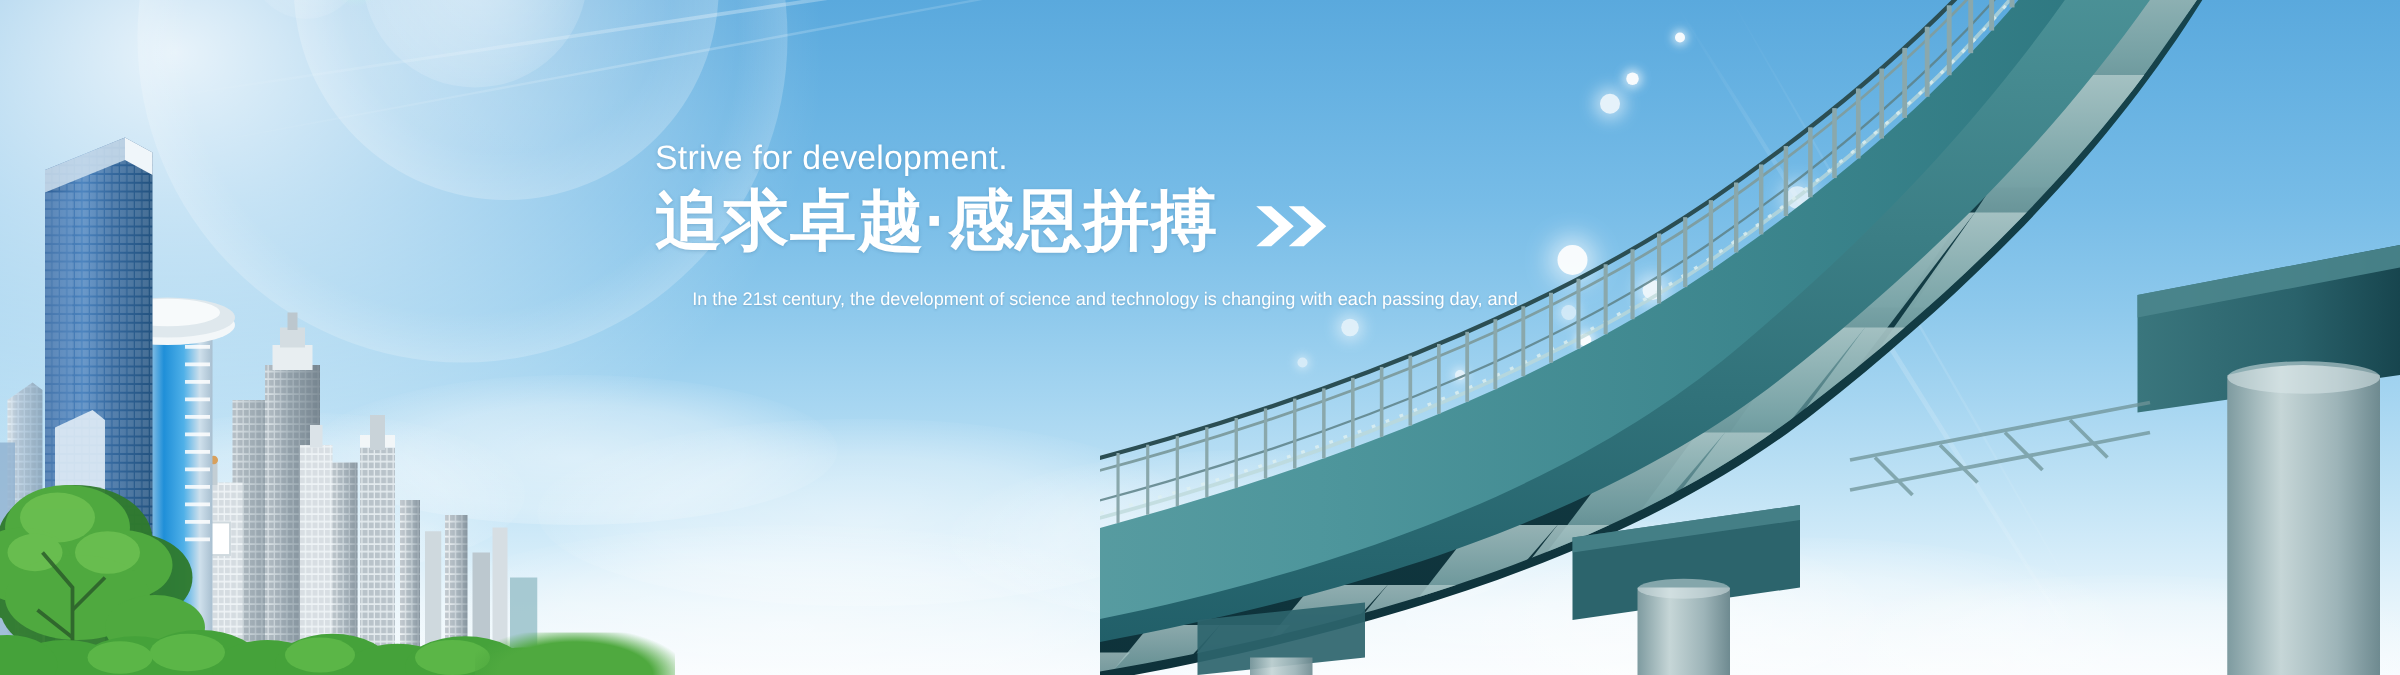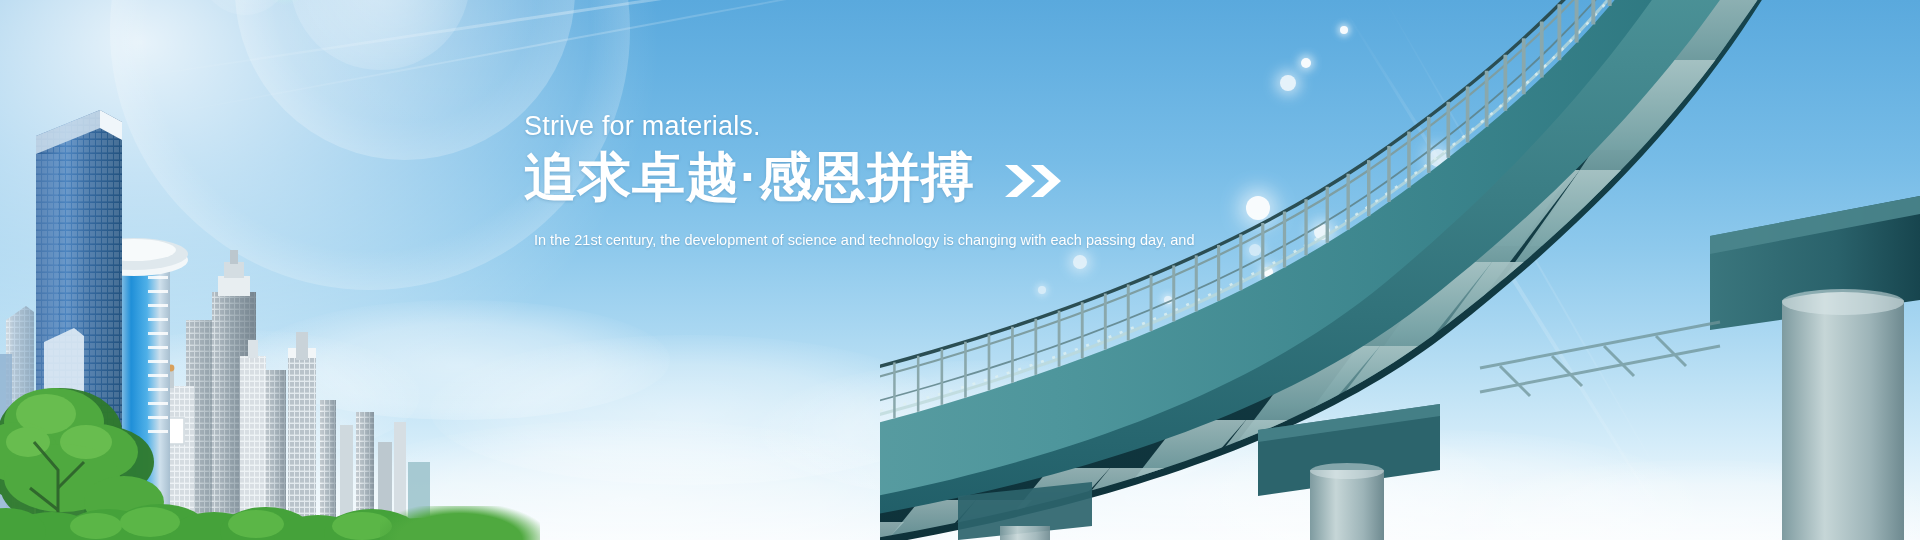--- a/index.html
+++ b/index.html
@@ -79,20 +79,21 @@
   #headline{
     font-size:53px;line-height:1.18;font-weight:700;letter-spacing:1px;
     margin:0;white-space:nowrap;
   }
   #chevrons{display:flex;align-items:center;gap:2px;margin-top:6px;}
   #chevrons svg{display:block;}
   #paragraph{
     margin:20px 0 0 10px;width:700px;
     font-size:14.5px;line-height:1.55;font-weight:400;color:#ffffff;
     text-shadow:0 1px 2px rgba(40,90,130,.30);
+    text-align:center;
   }
   #paragraph .line{display:block;white-space:nowrap;}
 </style>
 </head>
 <body>
 
 <div id="banner">
 
   <div class="sky-layer">
     <div class="glow-tl"></div>
@@ -496,21 +497,21 @@
         <ellipse cx="362" cy="456" rx="30" ry="14"></ellipse>
         <ellipse cx="96" cy="456" rx="26" ry="13"></ellipse>
       </g>
     </svg>
   </div>
 
   <div style="position:absolute;left:380px;bottom:0;width:160px;height:34px;
               background:radial-gradient(ellipse at 50% 100%, #4fa93f 0%, #4fa93f 55%, rgba(79,169,63,0) 80%);"></div>
 
   <div id="copy">
-    <p id="eyebrow">Strive for materials.</p>
+    <p id="eyebrow">Strive for development.</p>
 
     <div id="headline-row">
       <h1 id="headline">追求卓越·感恩拼搏</h1>
       <span id="chevrons">
         <svg width="62" height="40" viewBox="0 0 62 40" xmlns="http://www.w3.org/2000/svg">
           <polygon points="2,4 14,4 32,20 14,36 2,36 20,20" fill="#ffffff"></polygon>
           <polygon points="28,4 40,4 58,20 40,36 28,36 46,20" fill="#ffffff"></polygon>
         </svg>
       </span>
     </div>

